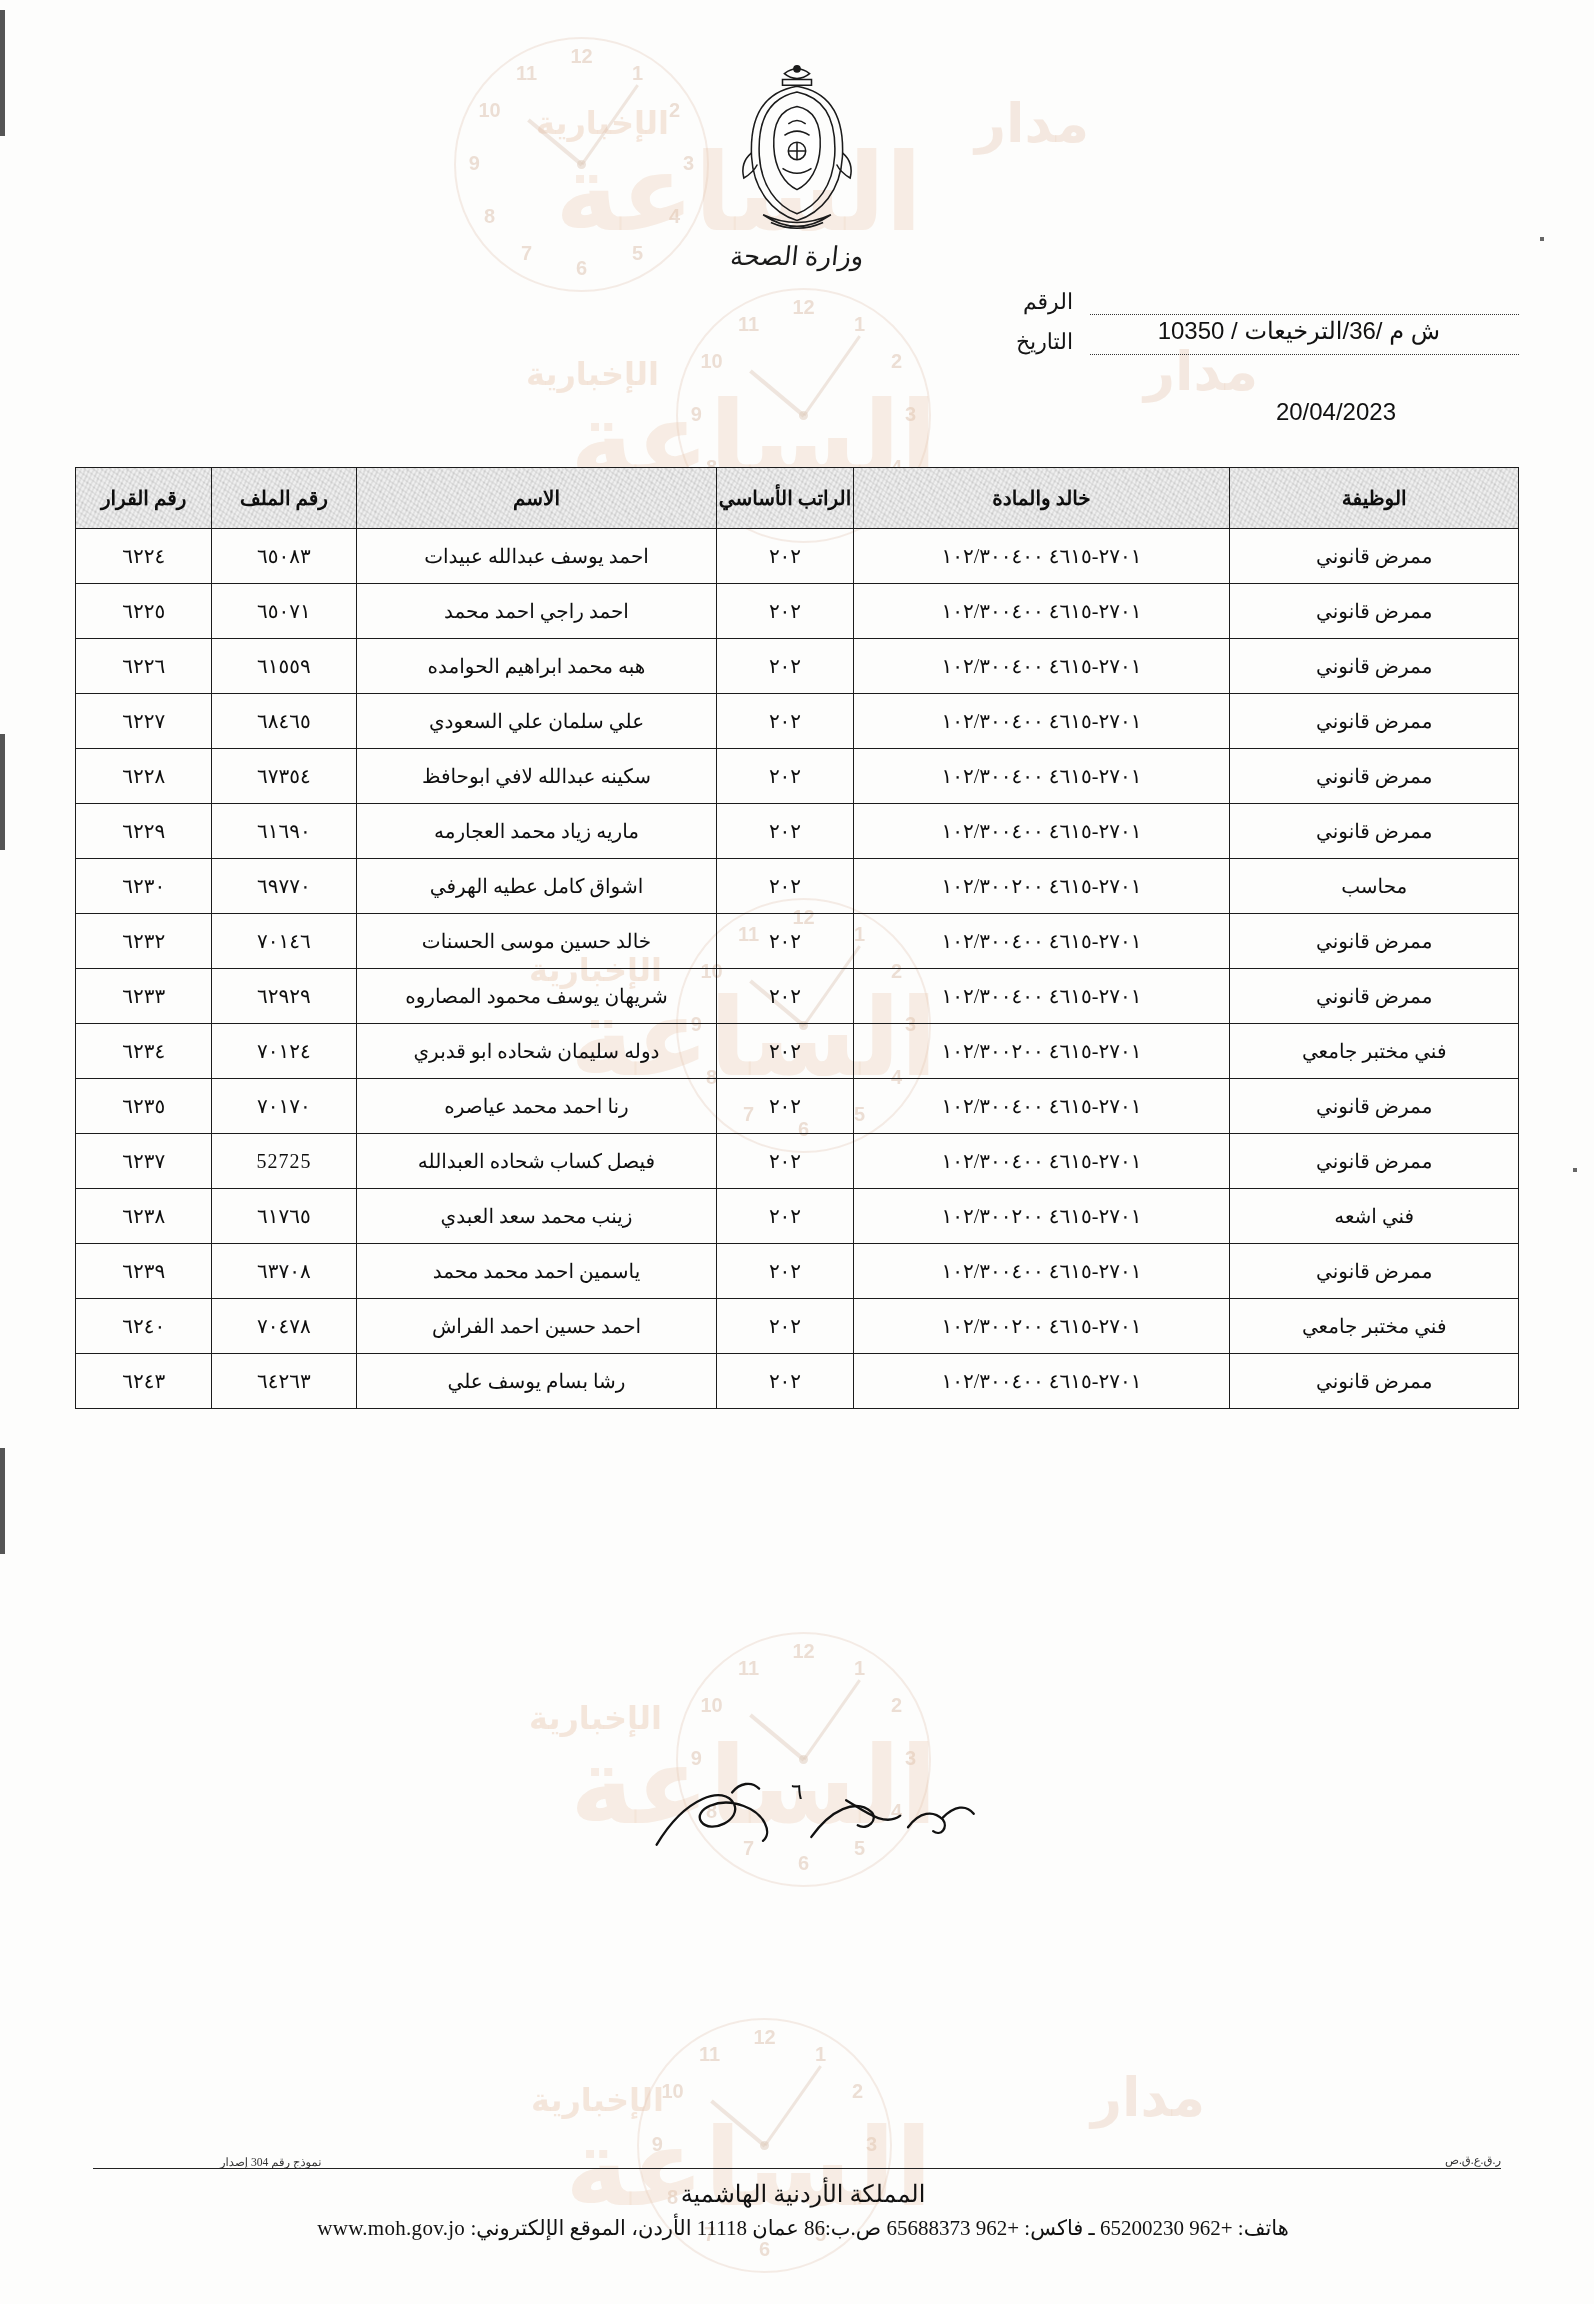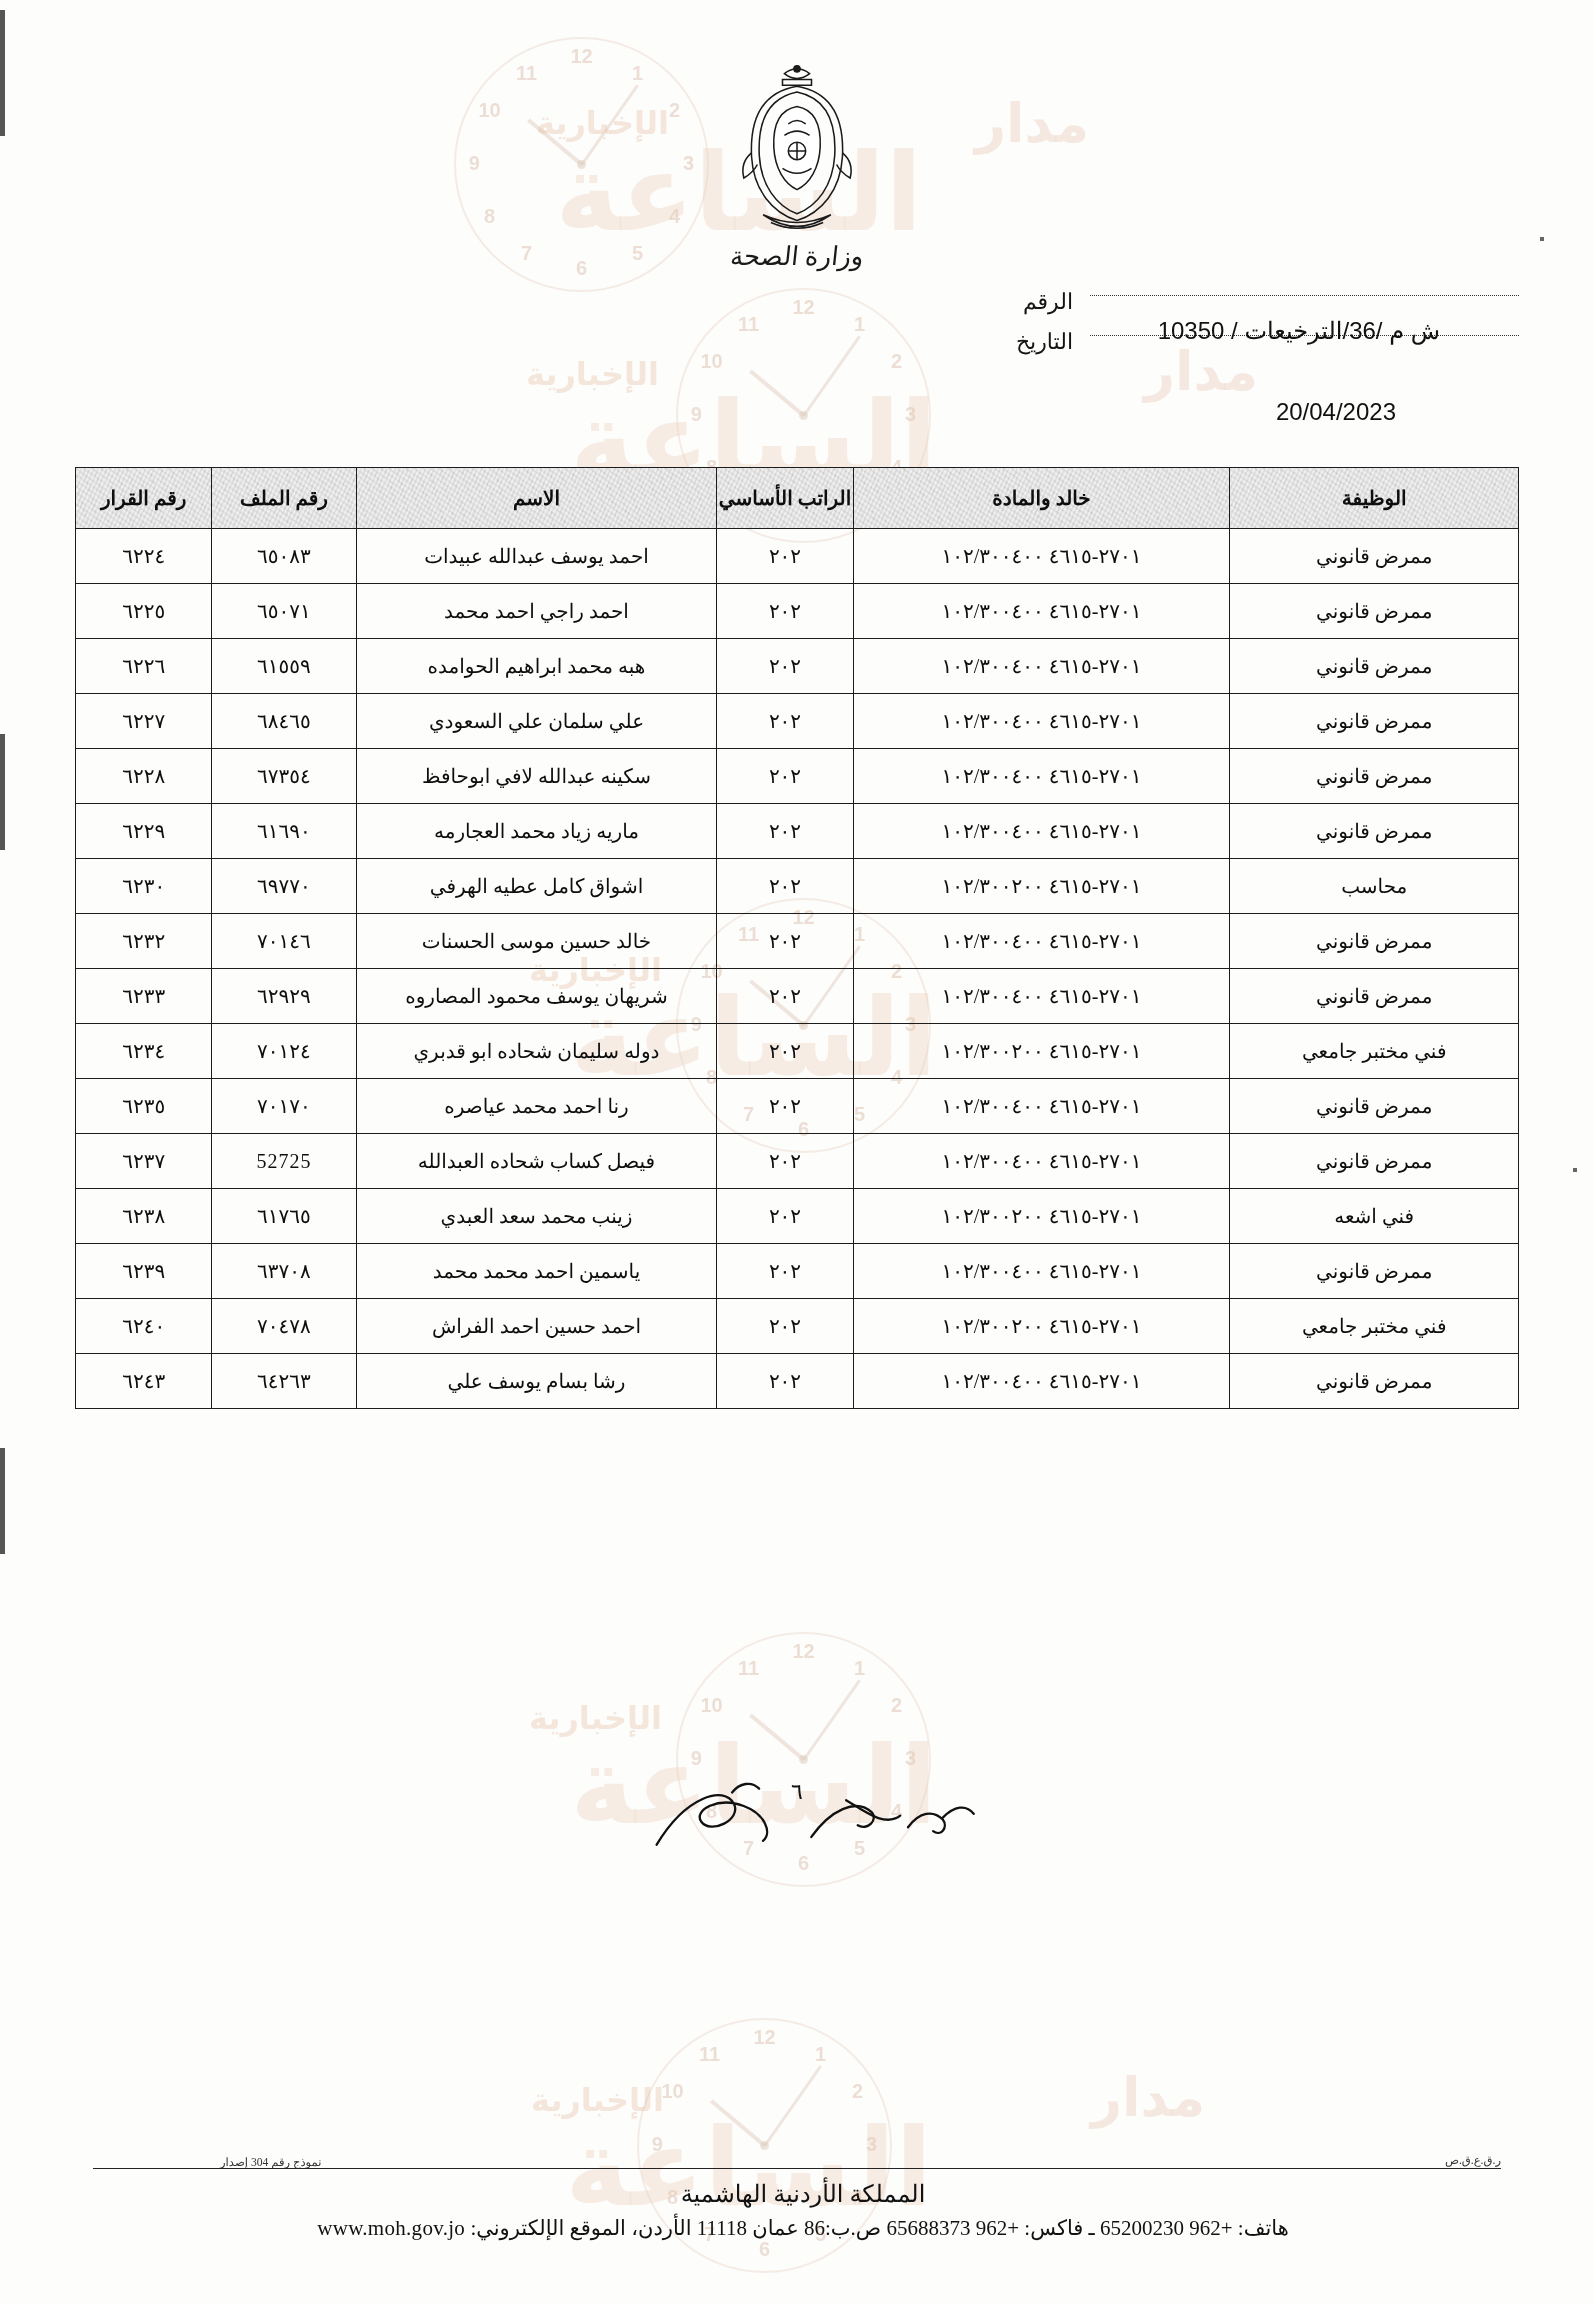--- a/index.html
+++ b/index.html
@@ -98,21 +98,21 @@
     position: absolute;
     right: 75px;
     top: 282px;
     width: 521px;
     text-align: right;
     font-family: "Liberation Serif", "DejaVu Serif", serif;
     font-size: 22px;
     color: #141414;
     line-height: 40px;
   }
-  .meta .row { display: flex; flex-direction: row-reverse; align-items: center; gap: 17px; }
+  .meta .row { display: flex; flex-direction: row-reverse; align-items: flex-end; gap: 17px; }
   .meta .lbl { width: 75px; text-align: right; flex: 0 0 auto; }
   .meta .dots { flex: 1 1 auto; border-bottom: 1.9px dotted #333; height: 1px; position: relative; top: -6.8px; }
   .ref-no {
     position: absolute;
     right: 154px;
     top: 317px;
     font-family: "Liberation Sans", sans-serif;
     font-size: 24px;
     color: #111;
     letter-spacing: 0.5px;

